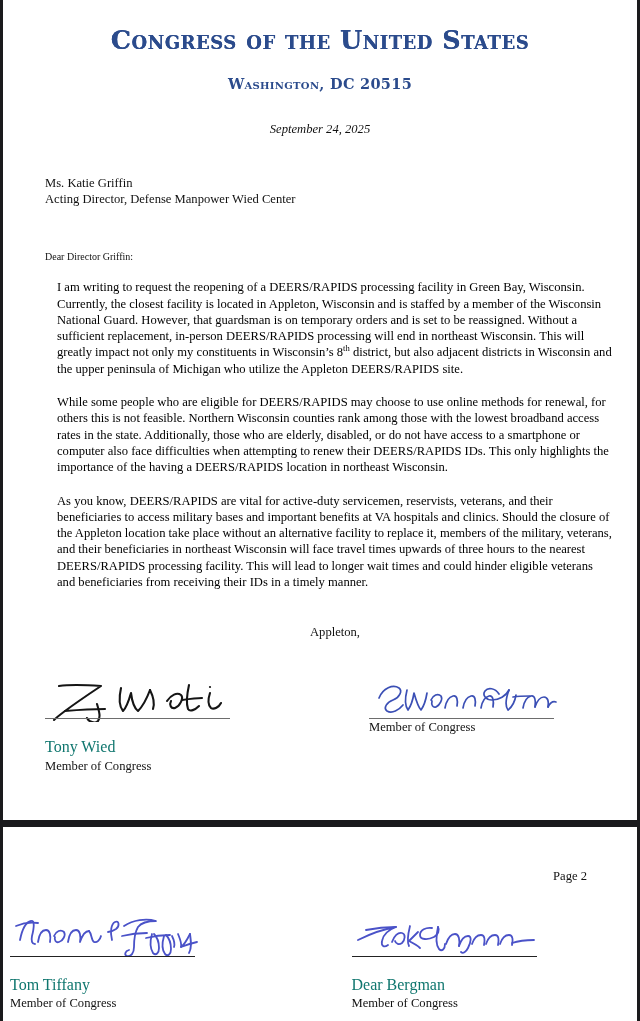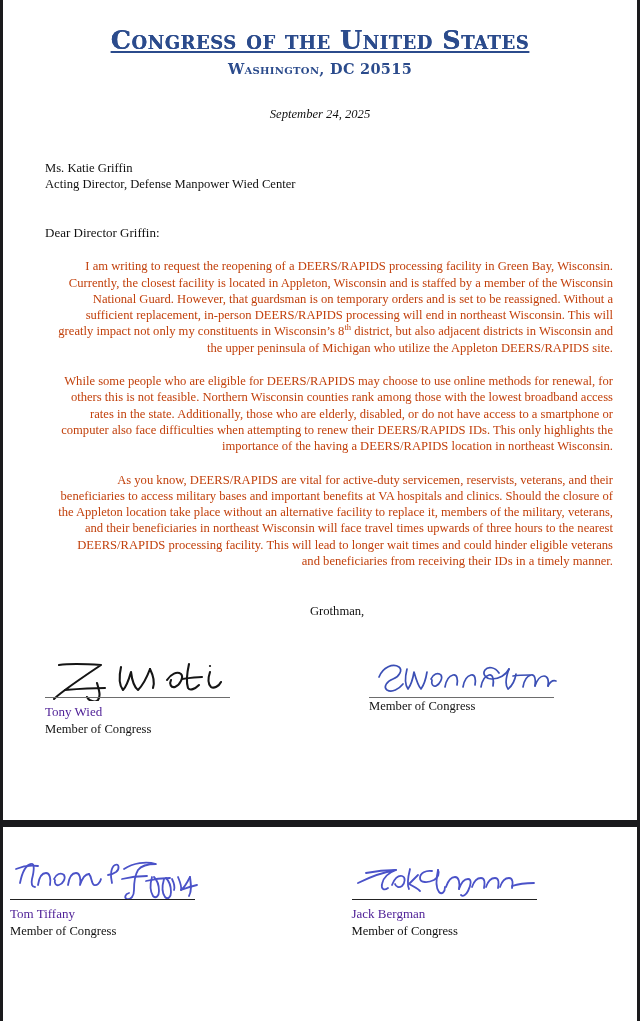--- a/index.html
+++ b/index.html
@@ -48,29 +48,28 @@
   .lh-congress {
     font-family: "DejaVu Serif", "Liberation Serif", serif;
     font-weight: bold;
     font-size: 25.5px;
     letter-spacing: 0.5px;
     color: #2b4b8c;
     line-height: 1.12;
     white-space: nowrap;
     font-variant: small-caps;
     text-shadow: 0 0 0.4px #2b4b8c;
-    text-decoration: underline;
   }
   .lh-city {
     font-family: "DejaVu Serif", "Liberation Serif", serif;
     font-weight: bold;
     font-size: 14.5px;
     letter-spacing: 0.3px;
     color: #2b4b8c;
-    margin-top: 5px;
+    margin-top: 20px;
     font-variant: small-caps;
   }
 
   .date-line {
     text-align: center;
     font-size: 12.6px;
     color: #111;
     margin-top: 30px;
     font-style: italic;
   }
@@ -81,30 +80,30 @@
     color: #111;
   }
   .addressee {
     margin-top: 38px;
     font-size: 12.6px;
     line-height: 1.30;
   }
   .addressee div { white-space: nowrap; }
 
   .salutation {
-    margin-top: 33px;
-    font-size: 13px;
+    margin-top: 44px;
+    font-size: 10px;
   }
 
   p.para {
     font-size: 12.6px;
     line-height: 1.295;
     margin: 17px 0 0 12px;
-    text-align: right;
-    color: #c2410c;
+    text-align: left;
+    color: #000000;
   }
   p.para sup {
     font-size: 0.68em;
     vertical-align: super;
     line-height: 0;
   }
 
   .sincerely {
     margin-top: 35px;
     font-size: 12.6px;
@@ -138,23 +137,23 @@
   .sig-rule {
     border-top: 1px solid #6d6d6d;
     width: 185px;
     margin-top: 0px;
     position: relative;
     z-index: 1;
   }
   .sig-rule.dark { border-top: 1px solid #222; }
 
   .sig-name {
-    font-size: 13px;
-    color: #4c1d95;
-    margin-top: 6px;
+    font-size: 16px;
+    color: #0f766e;
+    margin-top: 18px;
     line-height: 1.28;
   }
   .sig-title {
     font-size: 12.6px;
     color: #111;
     line-height: 1.28;
   }
 
   
   .page-num {
@@ -189,21 +188,21 @@
 
         <div class="salutation">Dear Director Griffin:</div>
 
         <p class="para"><span>I am writing to request the reopening of a DEERS/RAPIDS processing facility in Green Bay, Wisconsin. Currently, the closest facility is located in Appleton, Wisconsin and is staffed by a member of the Wisconsin National Guard. However, that guardsman is on temporary orders and is set to be reassigned. Without a sufficient replacement, in-person DEERS/RAPIDS processing will end in northeast Wisconsin. This will greatly impact not only my constituents in Wisconsin’s 8</span><sup>th</sup><span> district, but also adjacent districts in Wisconsin and the upper peninsula of Michigan who utilize the Appleton DEERS/RAPIDS site.</span></p>
 
         <p class="para">While some people who are eligible for DEERS/RAPIDS may choose to use online methods for renewal, for others this is not feasible. Northern Wisconsin counties rank among those with the lowest broadband access rates in the state. Additionally, those who are elderly, disabled, or do not have access to a smartphone or computer also face difficulties when attempting to renew their DEERS/RAPIDS IDs. This only highlights the importance of the having a DEERS/RAPIDS location in northeast Wisconsin.</p>
 
         <p class="para">As you know, DEERS/RAPIDS are vital for active-duty servicemen, reservists, veterans, and their beneficiaries to access military bases and important benefits at VA hospitals and clinics. Should the closure of the Appleton location take place without an alternative facility to replace it, members of the military, veterans, and their beneficiaries in northeast Wisconsin will face travel times upwards of three hours to the nearest DEERS/RAPIDS processing facility. This will lead to longer wait times and could hinder eligible veterans and beneficiaries from receiving their IDs in a timely manner.</p>
 
 
-        <div class="sincerely">Grothman,</div>
+        <div class="sincerely">Appleton,</div>
       </div>
 
       <div class="sig-row">
 
         <div class="sig-col left">
           <div class="sig-art">
             <svg width="180" height="42" viewBox="0 0 180 42" aria-hidden="true">
               <g fill="none" stroke="#151515" stroke-width="2.1" stroke-linecap="round" stroke-linejoin="round">
                 <path d="M10 6 C24 4, 38 5, 52 6 C40 14, 28 22, 16 31 C28 30, 42 29, 56 29"></path>
                 <path d="M16 31 C12 34, 8 37, 5 40"></path>
@@ -247,20 +246,21 @@
         </div>
 
       </div>
 
     </div>
   </div>
 
   <div class="page page-2">
     <div class="page-inner">
 
+      <div class="page-num">Page 2</div>
 
       <div class="sig-row">
 
         <div class="sig-col left">
           <div class="sig-art">
             <svg width="185" height="46" viewBox="0 0 185 46" aria-hidden="true">
               <g fill="none" stroke="#4a52c8" stroke-width="1.8" stroke-linecap="round" stroke-linejoin="round">
                 <path d="M6 26 C8 16, 12 8, 17 7 C21 6, 20 14, 18 22 C17 27, 18 30, 21 30"></path>
                 <path d="M2 12 C9 9, 17 8, 24 9"></path>
                 <path d="M24 28 C25 21, 28 16, 32 16 C36 16, 37 22, 36 28"></path>
@@ -299,21 +299,21 @@
                 <path d="M90 28 C92 22, 95 18, 99 18 C103 18, 104 24, 103 30"></path>
                 <path d="M103 30 C105 24, 108 20, 112 20 C116 20, 115 26, 112 32 C110 36, 107 38, 105 36"></path>
                 <path d="M116 28 C118 22, 121 19, 125 19 C129 19, 129 24, 128 29"></path>
                 <path d="M130 28 C132 22, 135 19, 139 19 C143 19, 143 24, 142 29"></path>
                 <path d="M144 28 C146 22, 149 19, 153 19 C157 19, 157 24, 156 29"></path>
                 <path d="M156 27 C162 25, 170 24, 178 24"></path>
               </g>
             </svg>
           </div>
           <div class="sig-rule dark"></div>
-          <div class="sig-name">Jack Bergman</div>
+          <div class="sig-name">Dear Bergman</div>
           <div class="sig-title">Member of Congress</div>
         </div>
 
       </div>
 
     </div>
   </div>
 
 </div>
 

